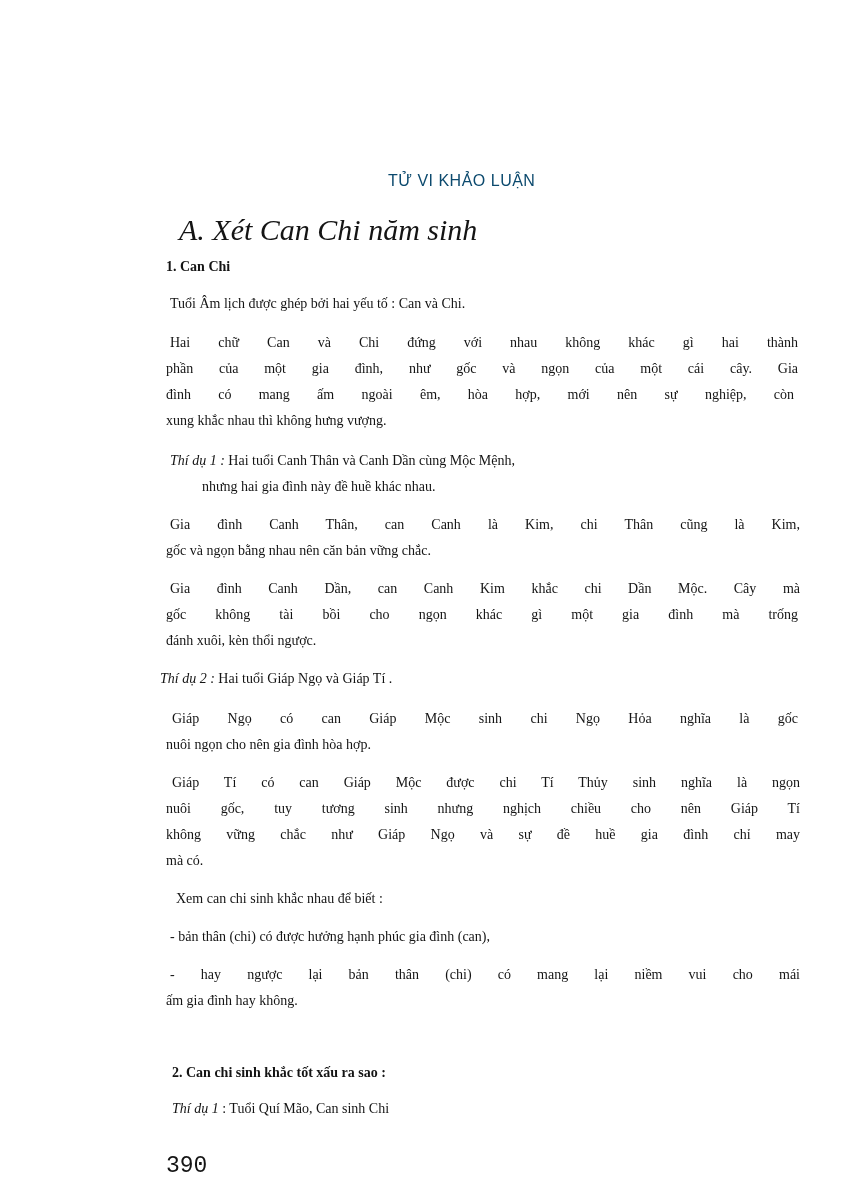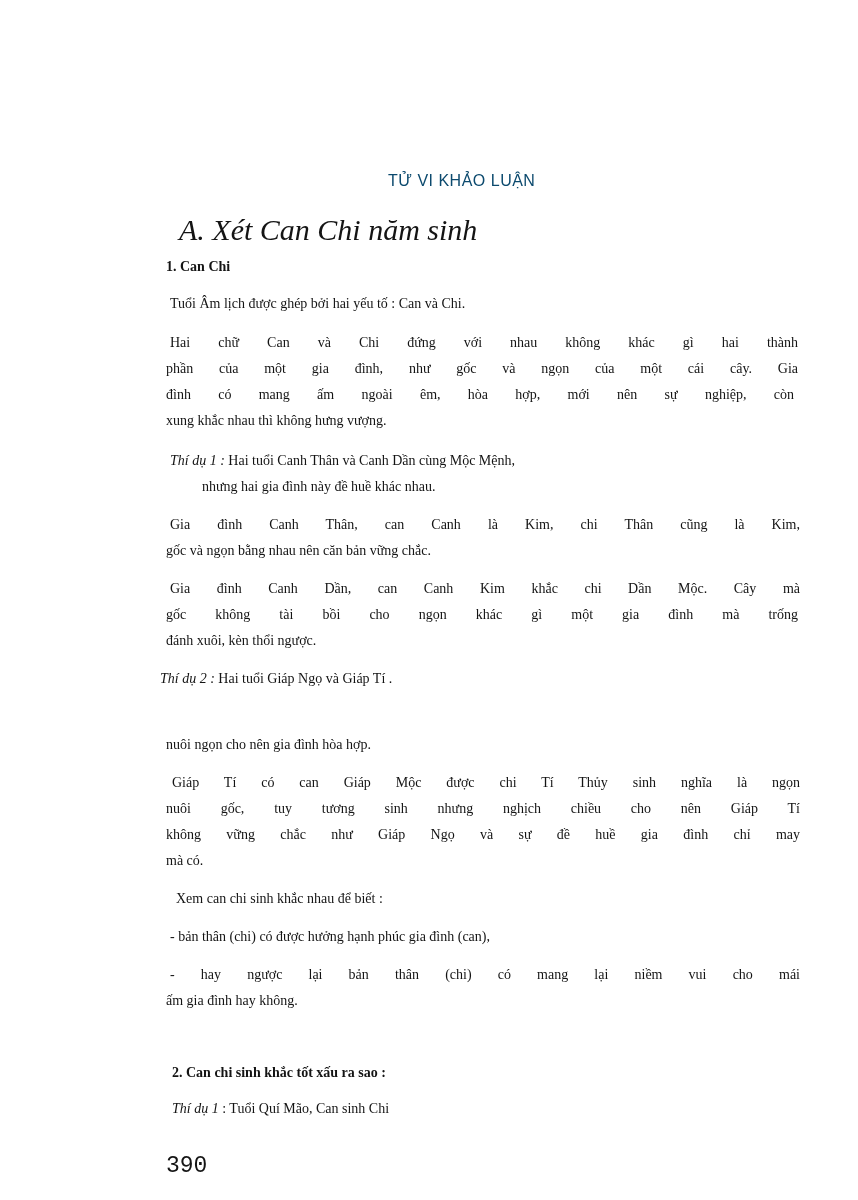--- a/index.html
+++ b/index.html
@@ -46,20 +46,21 @@
 
   <div class="line just" style="top:576px; left:170px; width:630px;">Gia đình Canh Dần, can Canh Kim khắc chi Dần Mộc. Cây mà</div>
   <div class="line just" style="top:602px; width:632px;">gốc không tài bồi cho ngọn khác gì một gia đình mà trống</div>
   <div class="line" style="top:628px;">đánh xuôi, kèn thổi ngược.</div>
 
   <div class="line" style="top:666px; left:160px;">
     <span class="it">Thí dụ 2 :</span>
     <span>Hai tuổi Giáp Ngọ và Giáp Tí .</span>
   </div>
 
+  <div class="line just" style="top:706px; left:172px; width:626px;">Giáp Ngọ có can Giáp Mộc sinh chi Ngọ Hỏa nghĩa là gốc</div>
   <div class="line" style="top:732px;">nuôi ngọn cho nên gia đình hòa hợp.</div>
 
   <div class="line just" style="top:770px; left:172px; width:628px;">Giáp Tí có can Giáp Mộc được chi Tí Thủy sinh nghĩa là ngọn</div>
   <div class="line just" style="top:796px; width:634px;">nuôi gốc, tuy tương sinh nhưng nghịch chiều cho nên Giáp Tí</div>
   <div class="line just" style="top:822px; width:634px;">không vững chắc như Giáp Ngọ và sự đề huề gia đình chỉ may</div>
   <div class="line" style="top:848px;">mà có.</div>
 
   <div class="line" style="top:886px; left:176px;">Xem can chi sinh khắc nhau để biết :</div>
 
   <div class="line" style="top:924px; left:170px;">- bản thân (chi) có được hưởng hạnh phúc gia đình (can),</div>

